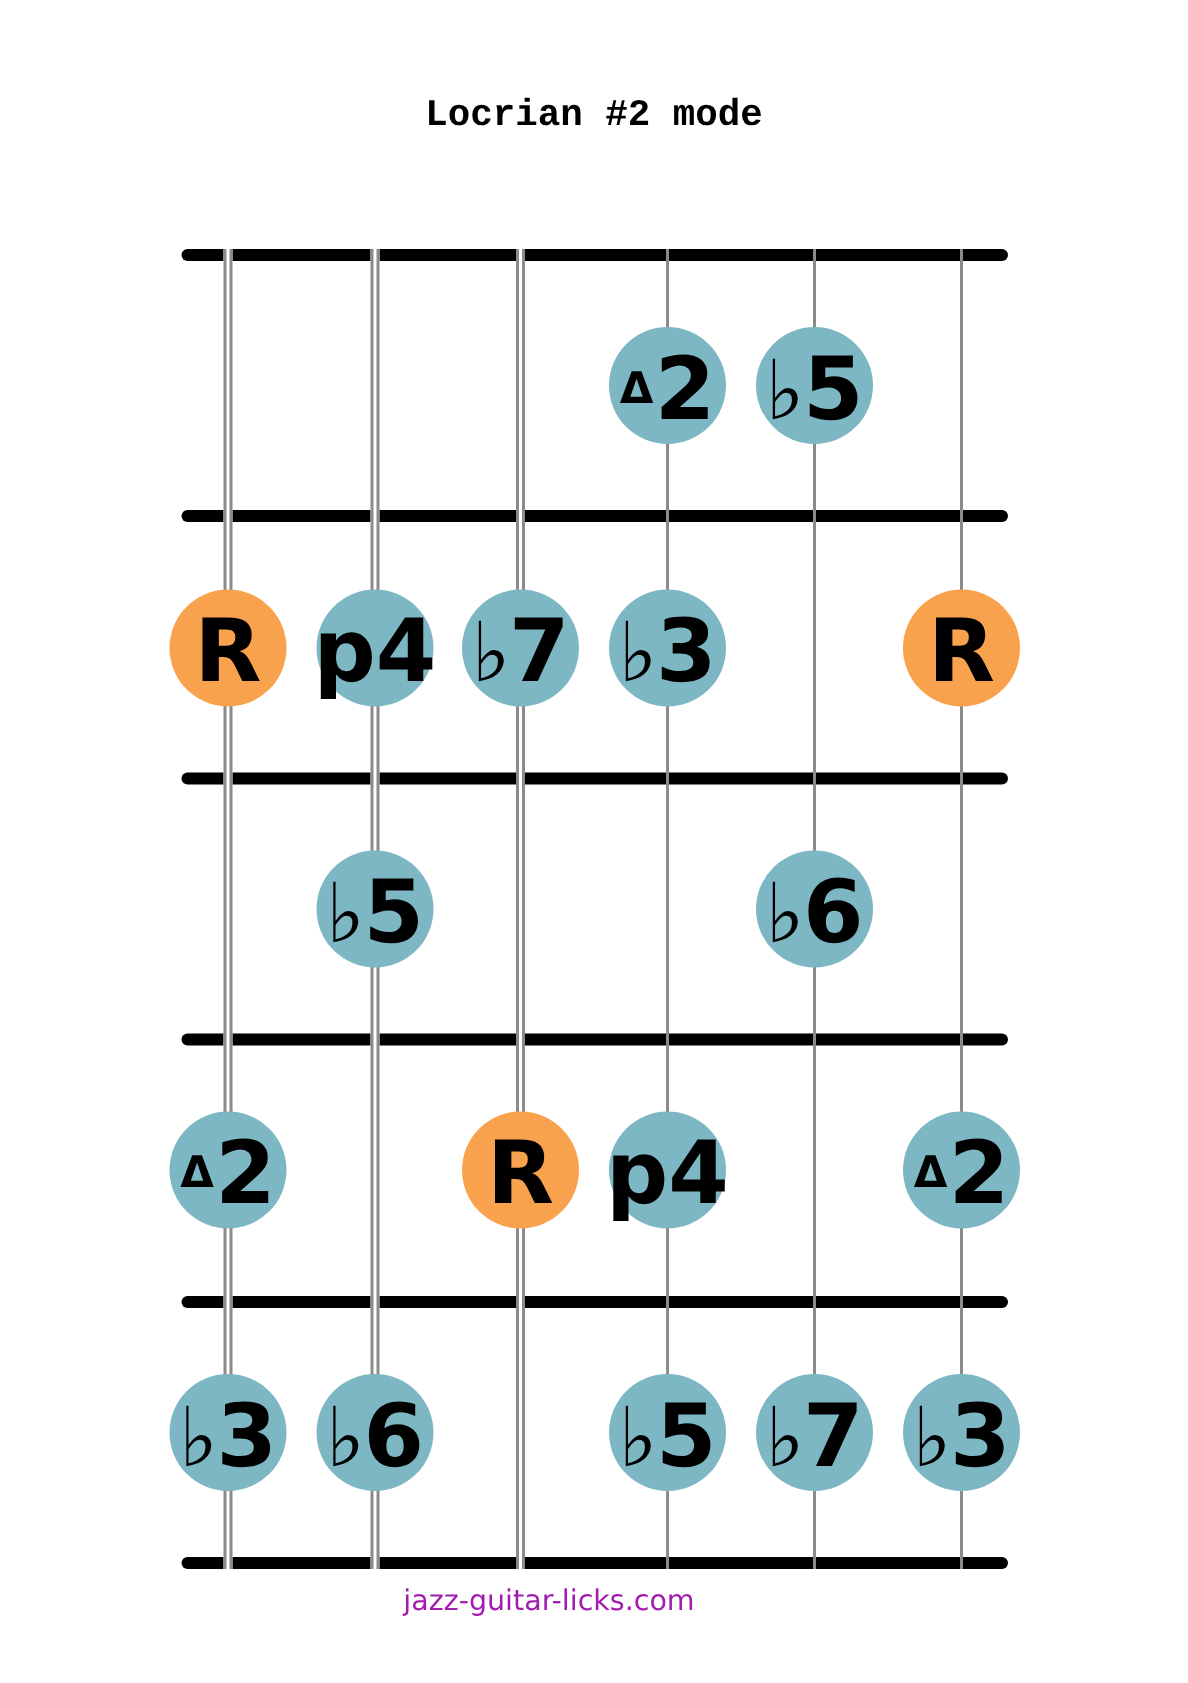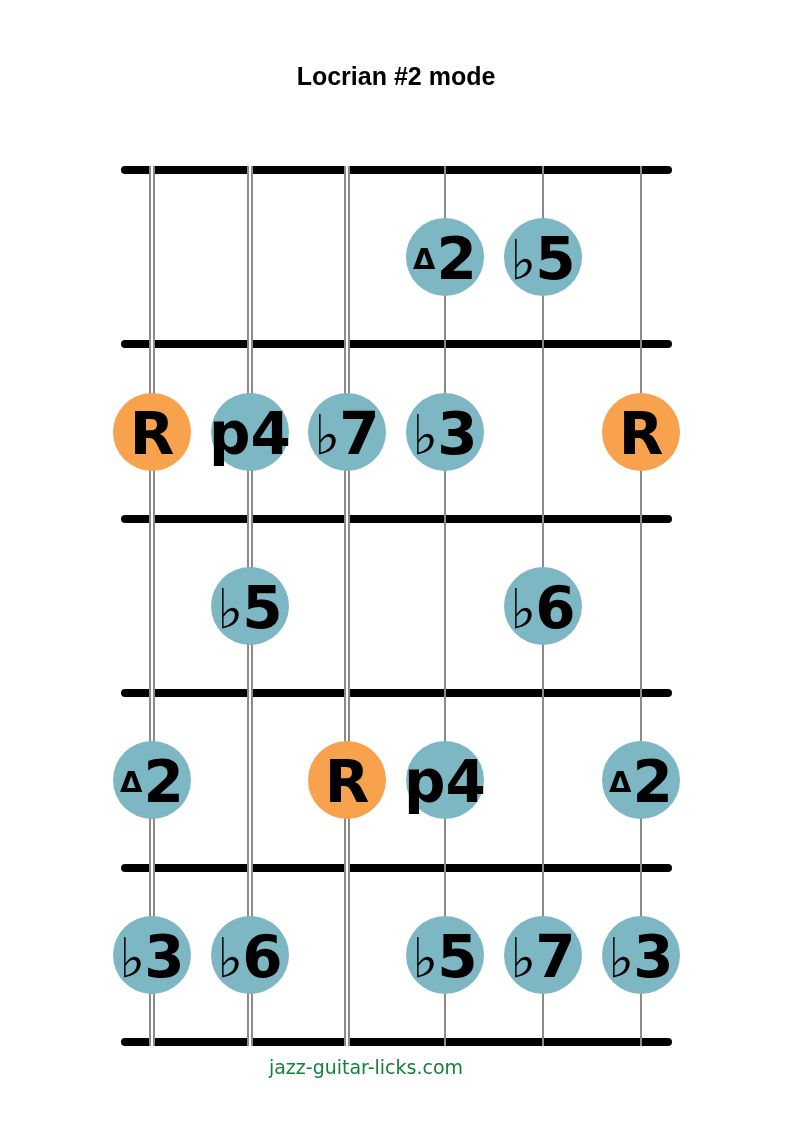--- a/index.html
+++ b/index.html
@@ -9,21 +9,21 @@
     position: relative;
     overflow: hidden;
     font-family: "DejaVu Sans", sans-serif;
   }
   .page { position: absolute; inset: 0; }
 
   .title {
     position: absolute;
     top: 62px; left: 0; right: 0;
     text-align: center;
-    font-family: Liberation Sans, sans-serif;
+    font-family: Liberation Mono, monospace;
     font-size: 25px;
     font-weight: bold;
     color: #000000;
     letter-spacing: 0px;
   }
 
   .fretboard {
     position: absolute;
     left: 121px; top: 166px;
     width: 551px; height: 948px;
@@ -76,21 +76,21 @@
   }
   .pre-flat  { font-size: 55px; letter-spacing: -1px; }
   .pre-delta { font-size: 29px; vertical-align: 0.36em; letter-spacing: 1px; }
 
   .footer {
     position: absolute;
     top: 1056px; left: 0; width: 732px;
     text-align: center;
     font-family: "DejaVu Sans", sans-serif;
     font-size: 19px;
-    color: #15803d;
+    color: #a21caf;
   }
 </style>
 </head>
 <body style="background: rgb(255, 255, 255);">
 
 <div class="page">
   <div class="title">Locrian #2 mode</div>
   <div class="fretboard" id="fretboard">
       <div class="fret-wire" style="top: 0px;"></div>
       <div class="fret-wire" style="top: 174.4px;"></div>

